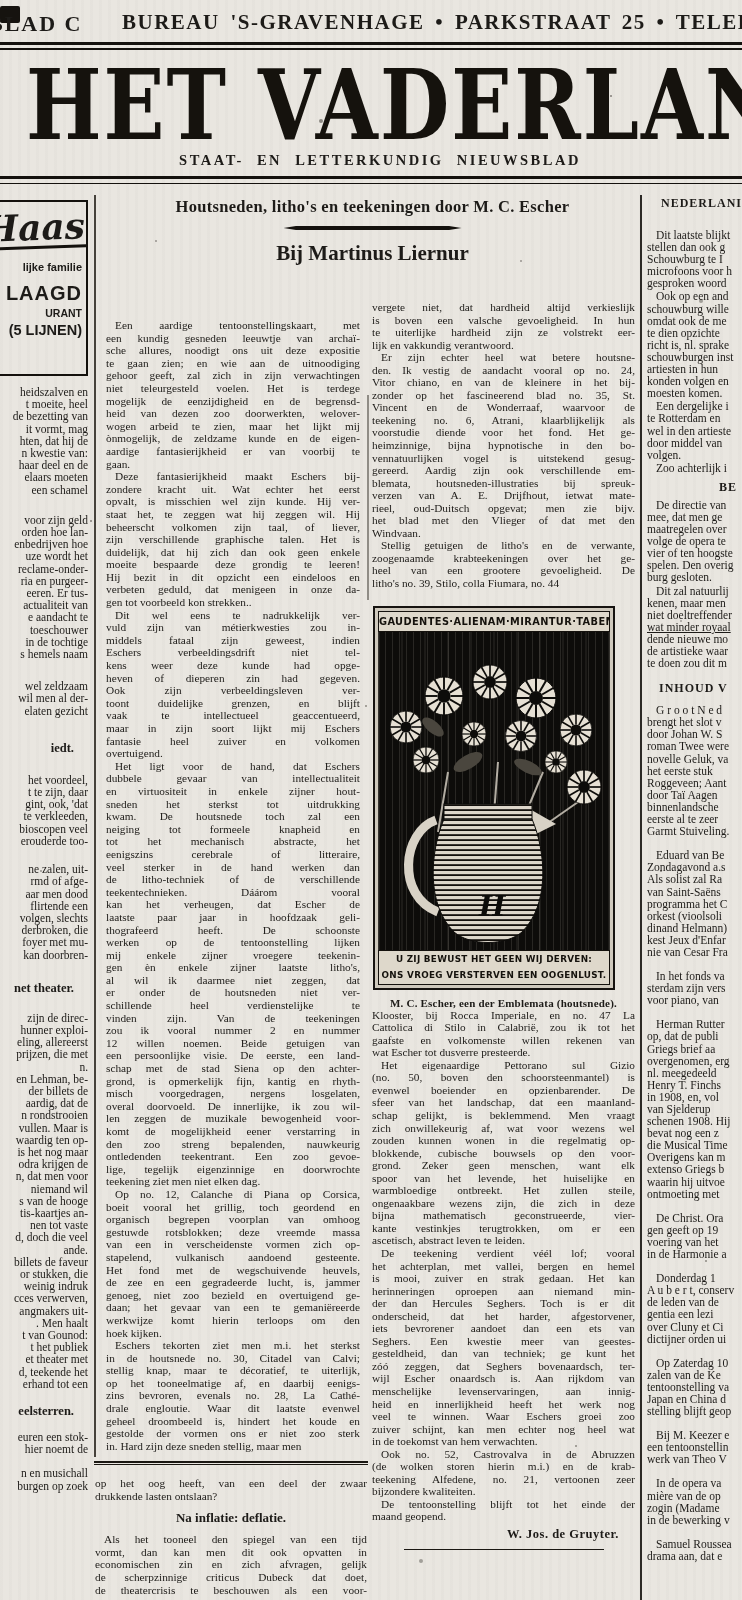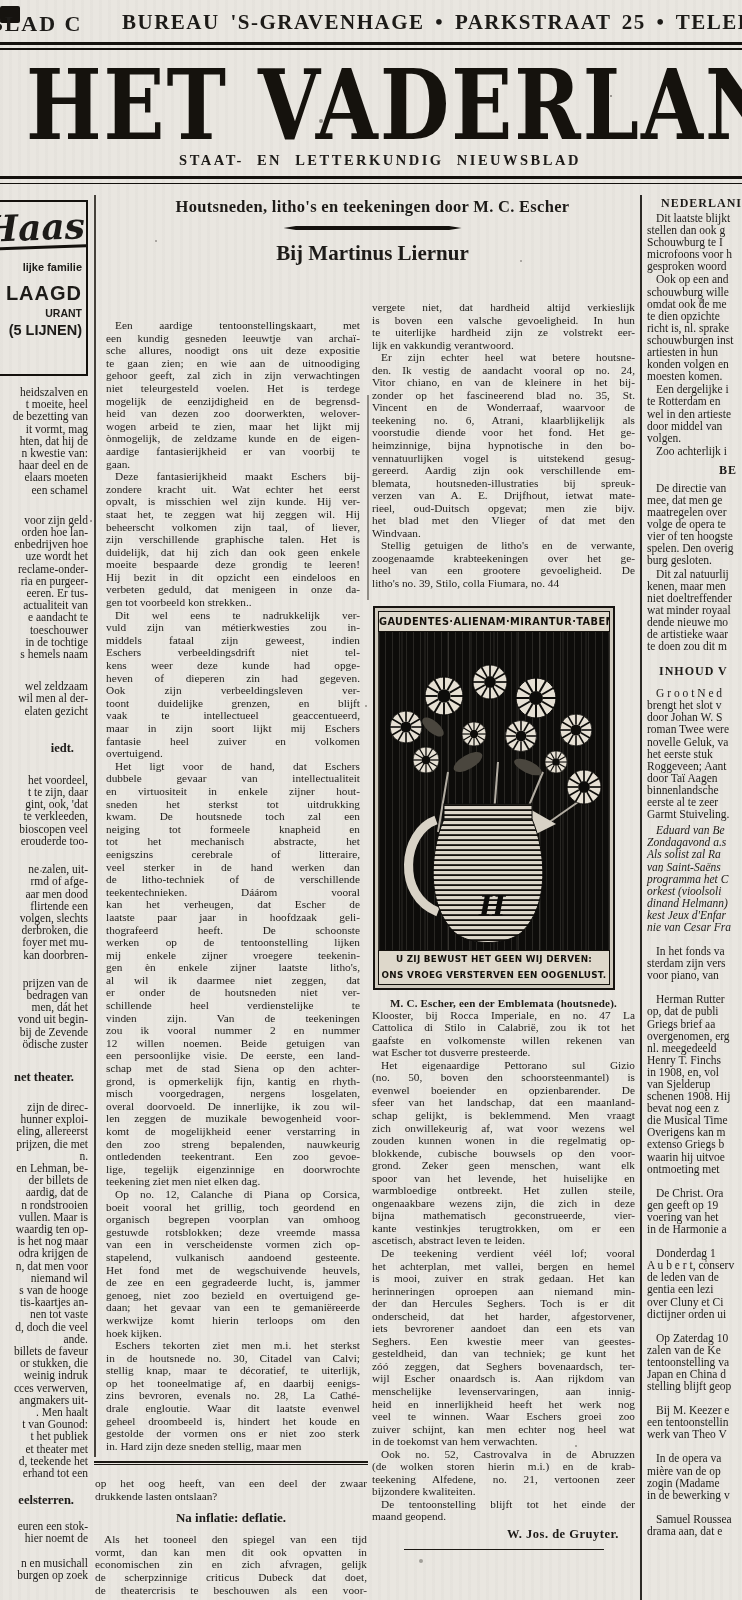--- a/index.html
+++ b/index.html
@@ -162,28 +162,20 @@
       </div>
       <div class="lblock" style="margin-top: 16px;">
         <div class="frag">ne zalen, uit-</div>
         <div class="frag">rmd of afge-</div>
         <div class="frag">aar men dood</div>
         <div class="frag">flirtende een</div>
         <div class="frag">volgen, slechts</div>
         <div class="frag">derbroken, die</div>
         <div class="frag">foyer met mu-</div>
         <div class="frag">kan doorbren-</div>
-      </div>
-      <div class="lblock" style="margin-top: 16px;">
-        <div class="frag">prijzen van de</div>
-        <div class="frag">bedragen van</div>
-        <div class="frag">men, dát het</div>
-        <div class="frag">vond uit begin-</div>
-        <div class="frag">bij de Zevende</div>
-        <div class="frag">ödische zuster</div>
       </div>
       <div class="lblock" style="margin-top: 20px;">
         <div class="lhead">net theater.</div>
       </div>
       <div class="lblock" style="margin-top: 16px;">
         <div class="frag">zijn de direc-</div>
         <div class="frag">hunner exploi-</div>
         <div class="frag">eling, allereerst</div>
         <div class="frag">prijzen, die met</div>
         <div class="frag">n.</div>
@@ -453,21 +445,21 @@
         <div class="tl ll">maand geopend.</div>
       </div>
     <div class="signature">W. Jos. de Gruyter.</div>
     <div class="endrule"></div>
   </div>
 
   <div class="rightcol">
       <div style="margin-top: 0px;">
         <div class="rhead" style="padding-left: 14px;">NEDERLANI</div>
       </div>
-      <div style="margin-top: 1px;">
+      <div style="margin-top: 18px;">
         <div class="frag tl" style="white-space: nowrap; line-height: 12.1px; text-indent: 9px;">Dit laatste blijkt</div>
         <div class="frag tl" style="white-space: nowrap; line-height: 12.1px;">stellen dan ook g</div>
         <div class="frag tl" style="white-space: nowrap; line-height: 12.1px;">Schouwburg te I</div>
         <div class="frag tl" style="white-space: nowrap; line-height: 12.1px;">microfoons voor h</div>
         <div class="frag tl" style="white-space: nowrap; line-height: 12.1px;">gesproken woord</div>
       </div>
       <div style="margin-top: 1px;">
         <div class="frag tl" style="white-space: nowrap; line-height: 12.1px; text-indent: 9px;">Ook op een and</div>
         <div class="frag tl" style="white-space: nowrap; line-height: 12.1px;">schouwburg wille</div>
         <div class="frag tl" style="white-space: nowrap; line-height: 12.1px;">omdat ook de me</div>
@@ -497,42 +489,42 @@
         <div class="frag tl" style="white-space: nowrap; line-height: 12.1px;">maatregelen over</div>
         <div class="frag tl" style="white-space: nowrap; line-height: 12.1px;">volge de opera te</div>
         <div class="frag tl" style="white-space: nowrap; line-height: 12.1px;">vier of ten hoogste</div>
         <div class="frag tl" style="white-space: nowrap; line-height: 12.1px;">spelen. Den overig</div>
         <div class="frag tl" style="white-space: nowrap; line-height: 12.1px;">burg gesloten.</div>
       </div>
       <div style="margin-top: 1px;">
         <div class="frag tl" style="white-space: nowrap; line-height: 12.1px; text-indent: 9px;">Dit zal natuurlij</div>
         <div class="frag tl" style="white-space: nowrap; line-height: 12.1px;">kenen, maar men</div>
         <div class="frag tl" style="white-space: nowrap; line-height: 12.1px;">niet doeltreffender</div>
-        <div class="frag tl" style="white-space: nowrap; line-height: 12.1px;">wat minder royaal</div>
+        <div class="frag tl" style="white-space: nowrap; line-height: 12.1px; text-decoration: underline;">wat minder royaal</div>
         <div class="frag tl" style="white-space: nowrap; line-height: 12.1px;">dende nieuwe mo</div>
         <div class="frag tl" style="white-space: nowrap; line-height: 12.1px;">de artistieke waar</div>
         <div class="frag tl" style="white-space: nowrap; line-height: 12.1px;">te doen zou dit m</div>
       </div>
       <div style="margin-top: 12px;">
         <div class="rhead" style="padding-left: 12px;">INHOUD V</div>
       </div>
       <div style="margin-top: 8px;">
         <div class="frag tl" style="white-space: nowrap; line-height: 12.1px; text-indent: 9px;">G r o o t   N e d</div>
         <div class="frag tl" style="white-space: nowrap; line-height: 12.1px;">brengt het slot v</div>
         <div class="frag tl" style="white-space: nowrap; line-height: 12.1px;">door Johan W. S</div>
         <div class="frag tl" style="white-space: nowrap; line-height: 12.1px;">roman Twee were</div>
         <div class="frag tl" style="white-space: nowrap; line-height: 12.1px;">novelle Geluk, va</div>
         <div class="frag tl" style="white-space: nowrap; line-height: 12.1px;">het eerste stuk</div>
         <div class="frag tl" style="white-space: nowrap; line-height: 12.1px;">Roggeveen; Aant</div>
         <div class="frag tl" style="white-space: nowrap; line-height: 12.1px;">door Taï Aagen</div>
         <div class="frag tl" style="white-space: nowrap; line-height: 12.1px;">binnenlandsche</div>
         <div class="frag tl" style="white-space: nowrap; line-height: 12.1px;">eerste al te zeer</div>
         <div class="frag tl" style="white-space: nowrap; line-height: 12.1px;">Garmt Stuiveling.</div>
       </div>
-      <div style="margin-top: 4px; font-style: italic;">
+      <div style="margin-top: 12px;">
         <div class="frag tl" style="white-space: nowrap; line-height: 12.1px; text-indent: 9px;">Eduard van Be</div>
         <div class="frag tl" style="white-space: nowrap; line-height: 12.1px;">Zondagavond a.s</div>
         <div class="frag tl" style="white-space: nowrap; line-height: 12.1px;">Als solist zal Ra</div>
         <div class="frag tl" style="white-space: nowrap; line-height: 12.1px;">van Saint-Saëns</div>
         <div class="frag tl" style="white-space: nowrap; line-height: 12.1px;">programma het C</div>
         <div class="frag tl" style="white-space: nowrap; line-height: 12.1px;">orkest (vioolsoli</div>
         <div class="frag tl" style="white-space: nowrap; line-height: 12.1px;">dinand Helmann)</div>
         <div class="frag tl" style="white-space: nowrap; line-height: 12.1px;">kest Jeux d'Enfar</div>
         <div class="frag tl" style="white-space: nowrap; line-height: 12.1px;">nie van Cesar Fra</div>
       </div>

